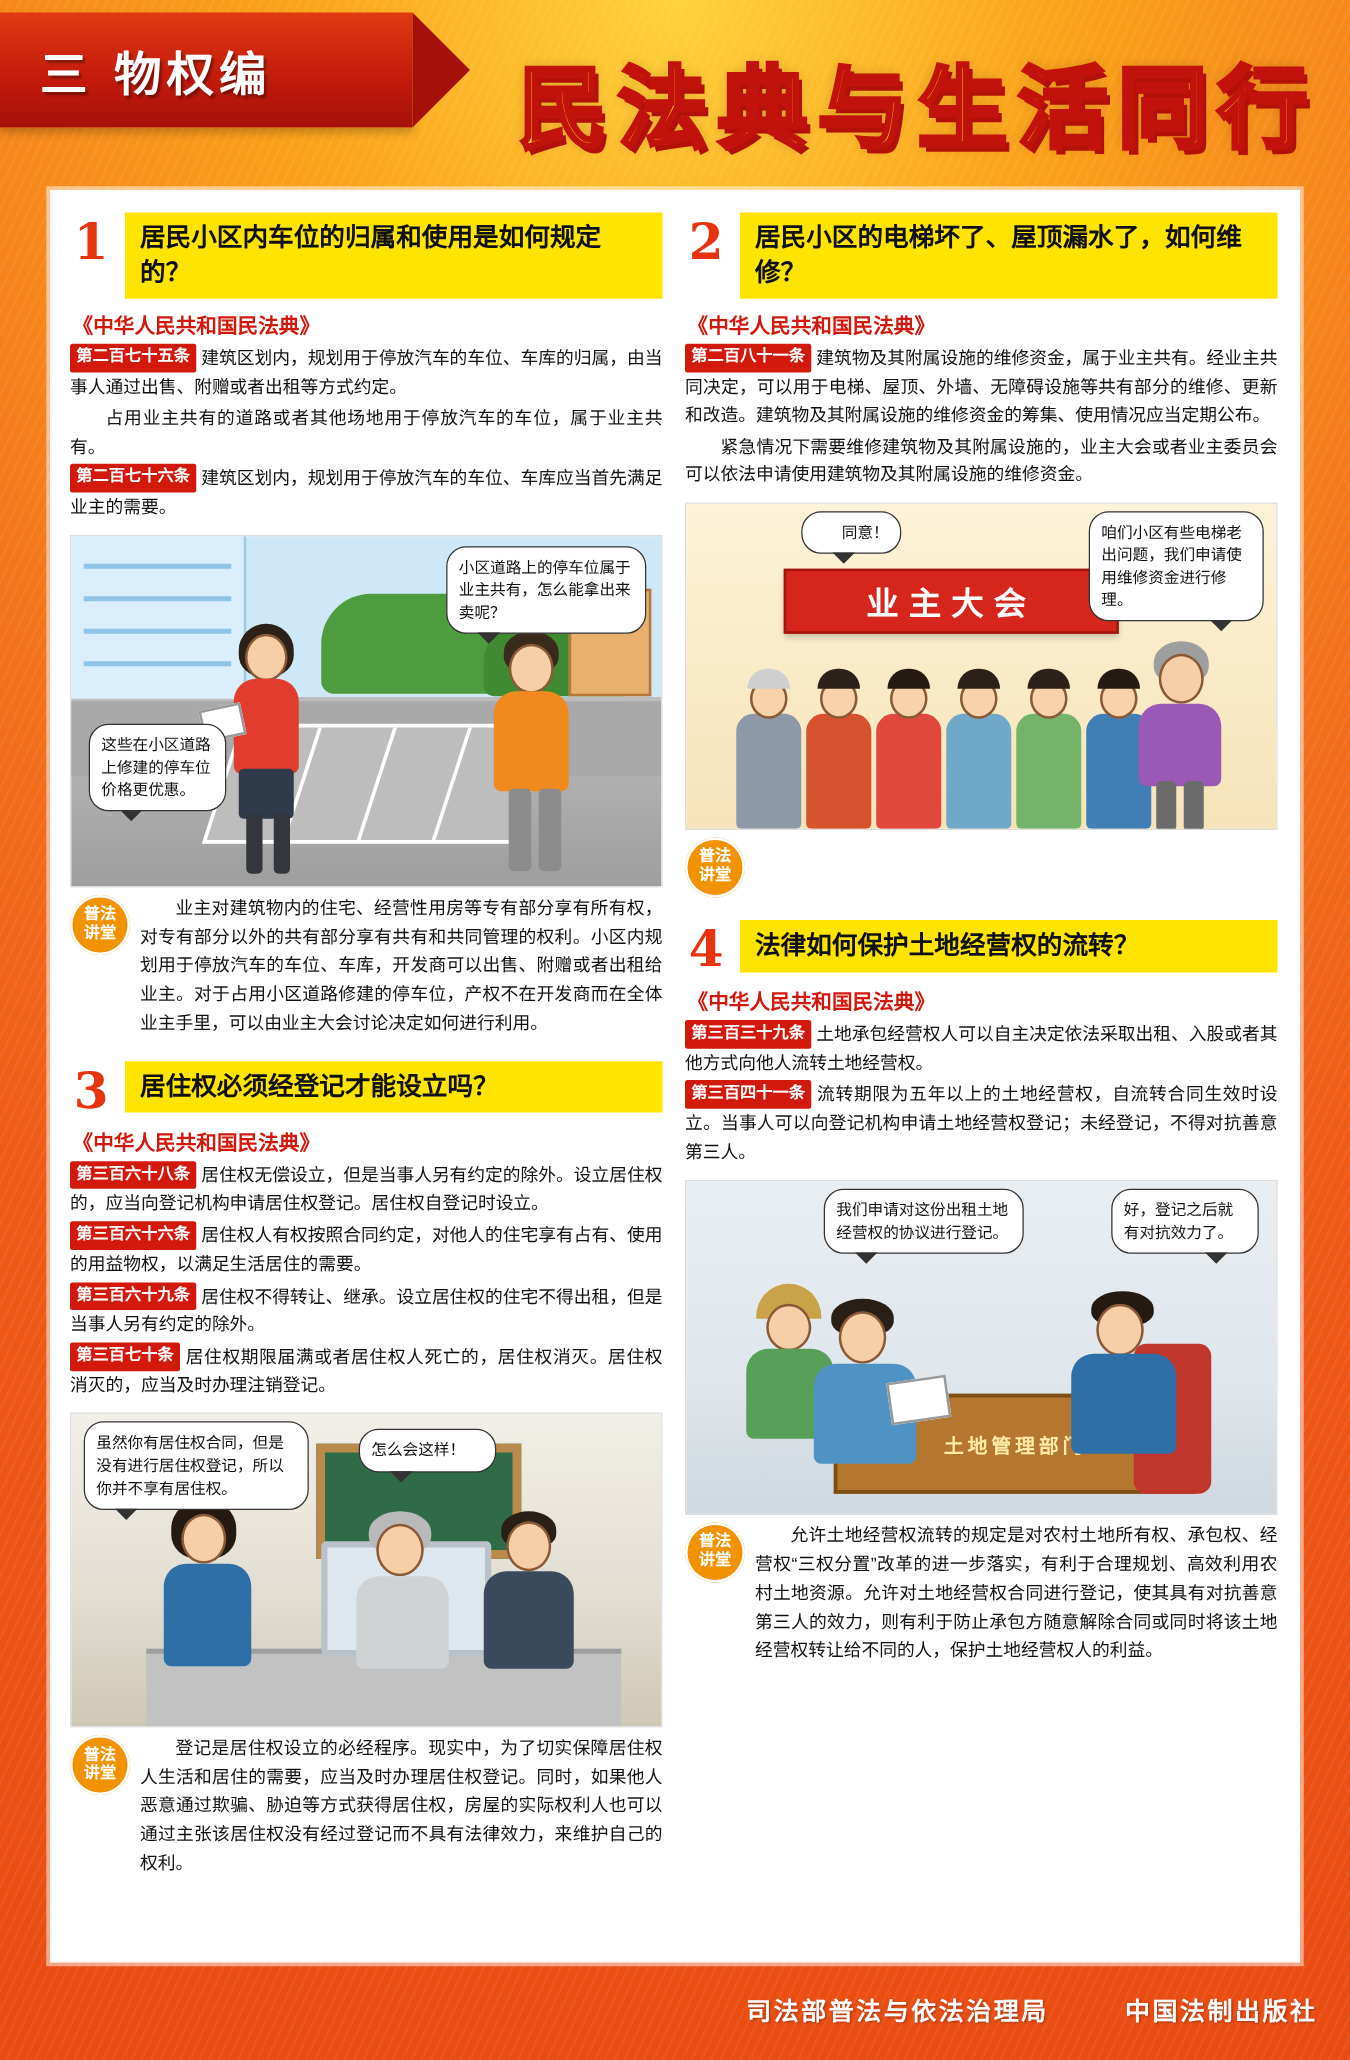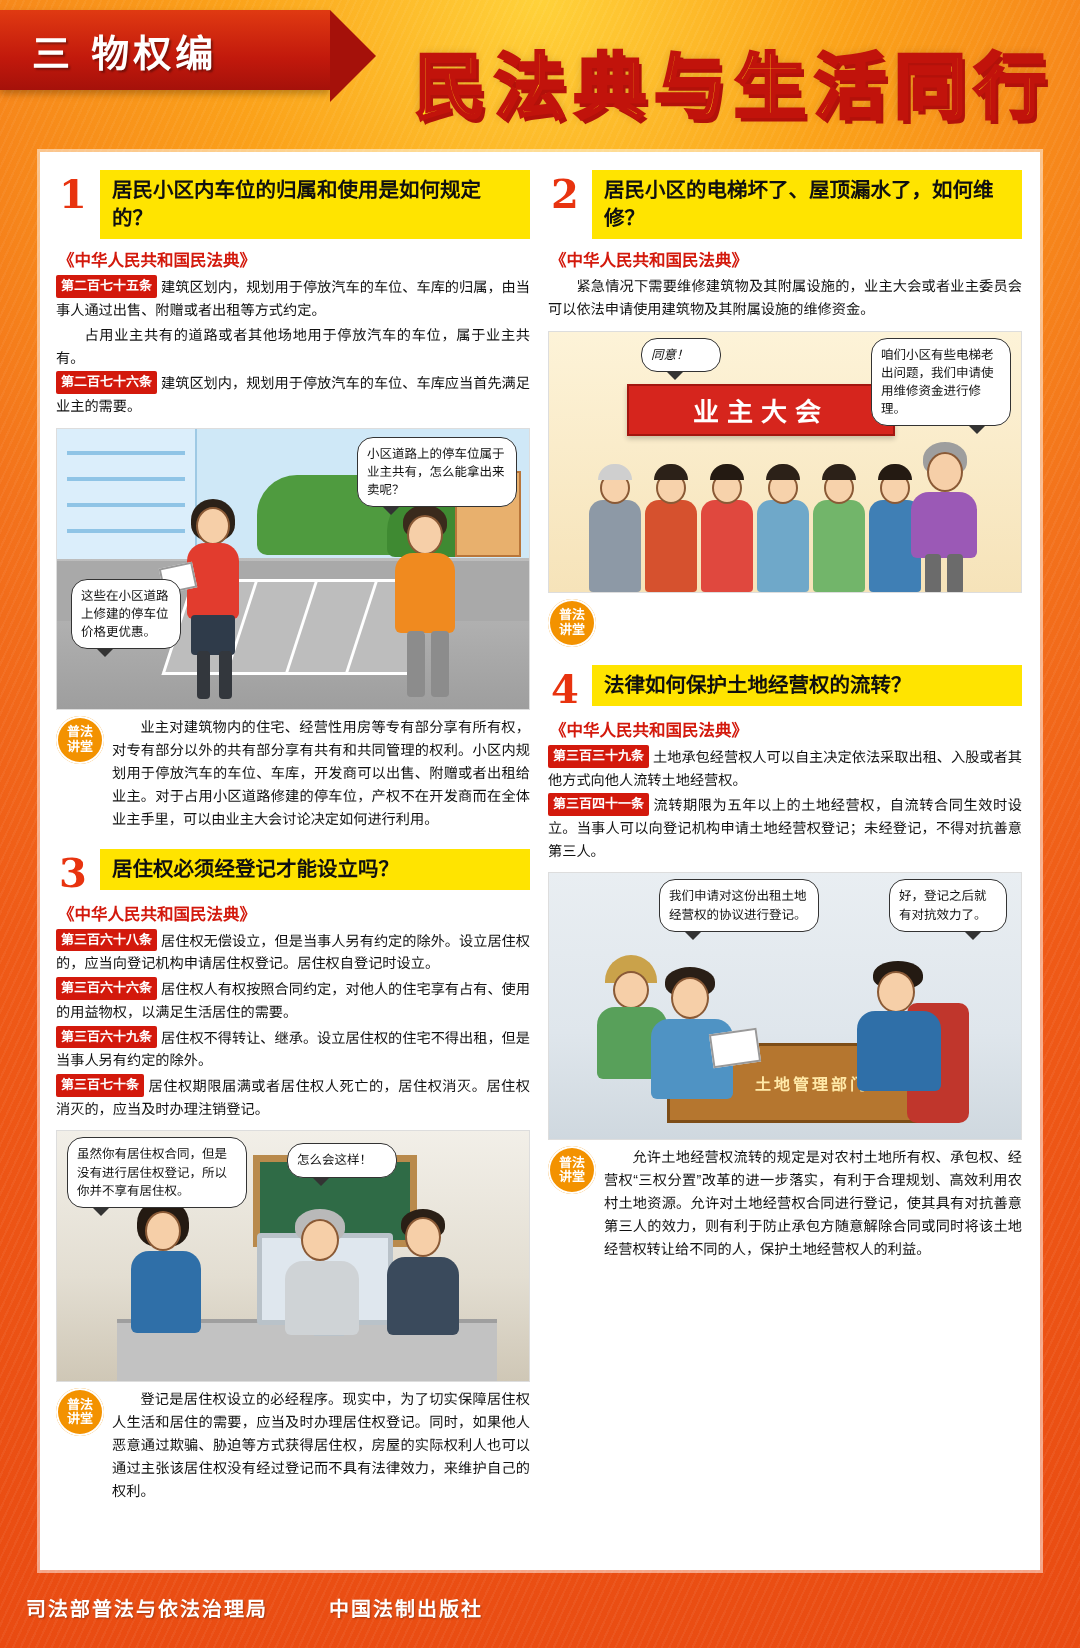--- a/index.html
+++ b/index.html
@@ -20,21 +20,21 @@
     content:"";
     position:absolute; inset:0;
     background:
       repeating-linear-gradient(115deg, rgba(255,255,255,0.05) 0 2px, rgba(255,255,255,0) 2px 7px);
     pointer-events:none;
   }
 
   
   .header { position:absolute; left:0; top:0; width:1080px; height:150px; }
   .ribbon {
-    position:absolute; left:0; top:10px; width:330px; height:80px;
+    position:absolute; left:0; top:10px; width:330px; height:92px;
     background:linear-gradient(180deg,#e03a12 0%, #c2190c 60%, #a5110a 100%);
     box-shadow:0 4px 7px rgba(0,0,0,.25);
     display:flex; align-items:center;
   }
   .ribbon:after{
     content:"";
     position:absolute; right:-46px; top:0;
     border-top:46px solid transparent;
     border-bottom:46px solid transparent;
     border-left:46px solid #a5110a;
@@ -110,21 +110,21 @@
     display:flex; align-items:center; justify-content:center; text-align:center;
     line-height:1.12; letter-spacing:0px;
     font-family:"DejaVu Sans","Liberation Sans",sans-serif;
     box-shadow:0 0 0 2px #fff inset;
   }
   .ctext{ font-size:14.2px; line-height:1.62; color:#111; text-align:justify; text-indent:2em;}
 
   
   .footer{
     position:absolute; left:0; bottom:26px; width:1080px;
-    text-align:left; color:#fff; font-size:20px; font-weight:bold;
+    text-align:right; color:#fff; font-size:20px; font-weight:bold;
     letter-spacing:2px;
     font-family:"DejaVu Sans","Liberation Sans",sans-serif;
     text-shadow:1px 1px 2px rgba(0,0,0,.3);
   }
   .footer span{ margin:0 26px; }
 
   
   .s1{ height:282px; background:linear-gradient(180deg,#cfe8f7 0%, #cfe8f7 46%, #bdbdbd 46%, #9e9e9e 100%); }
   .s1 .bldg{ position:absolute; left:0; top:0; width:140px; height:130px; background:#dbeefb; border-right:2px solid #9ec9e4;}
   .s1 .bldg i{ position:absolute; background:#8fc4e6; height:4px; left:10px; right:10px;}
@@ -305,20 +305,23 @@
 
       <div class="col">
 
         <div>
           <div class="qhead">
             <div class="qnum">2</div>
             <div class="qtitle">居民小区的电梯坏了、屋顶漏水了，如何维修？</div>
           </div>
           <div class="lawname">《中华人民共和国民法典》</div>
 
+          <div class="clause">
+            <span class="tag">第二百八十一条</span><span>建筑物及其附属设施的维修资金，属于业主共有。经业主共同决定，可以用于电梯、屋顶、外墙、无障碍设施等共有部分的维修、更新和改造。建筑物及其附属设施的维修资金的筹集、使用情况应当定期公布。</span>
+          </div>
           <div class="clause indent">紧急情况下需要维修建筑物及其附属设施的，业主大会或者业主委员会可以依法申请使用建筑物及其附属设施的维修资金。</div>
 
           <div class="illus s2">
             <div class="banner">业主大会</div>
 
             <div class="crowd">
               <div class="p" style="left:0;">
                   <div class="t" style="background:#8d99a6;"></div>
                   <div class="h"></div>
                   <div class="hr" style="background:#cfcfcf;"></div>
@@ -351,21 +354,21 @@
             </div>
 
             <div style="position:absolute; right:44px; bottom:0; width:66px; height:150px;">
               <div class="hair" style="left:12px; top:0; width:44px; height:34px; background:#9e9e9e;"></div>
               <div class="head" style="left:16px; top:10px; width:36px; height:40px;"></div>
               <div class="body-shape" style="left:0; top:50px; width:66px; height:66px; background:#9b59b6;"></div>
               <div class="leg" style="left:14px; top:112px; height:40px; background:#6b6b6b; width:16px;"></div>
               <div class="leg" style="left:36px; top:112px; height:40px; background:#6b6b6b; width:16px;"></div>
             </div>
 
-            <div class="bubble down" style="left:92px; top:6px; width:80px; text-align:left;font-style:italic;">同意！</div>
+            <div class="bubble down" style="left:92px; top:6px; width:80px; text-align:right;">同意！</div>
             <div class="bubble downr" style="right:10px; top:6px; width:140px;">咱们小区有些电梯老出问题，我们申请使用维修资金进行修理。</div>
           </div>
 
           <div class="comment">
             <div class="stamp">普法<br>讲堂</div>
           </div>
         </div>
 
         <div style="margin-top:18px;">
           <div class="qhead">

